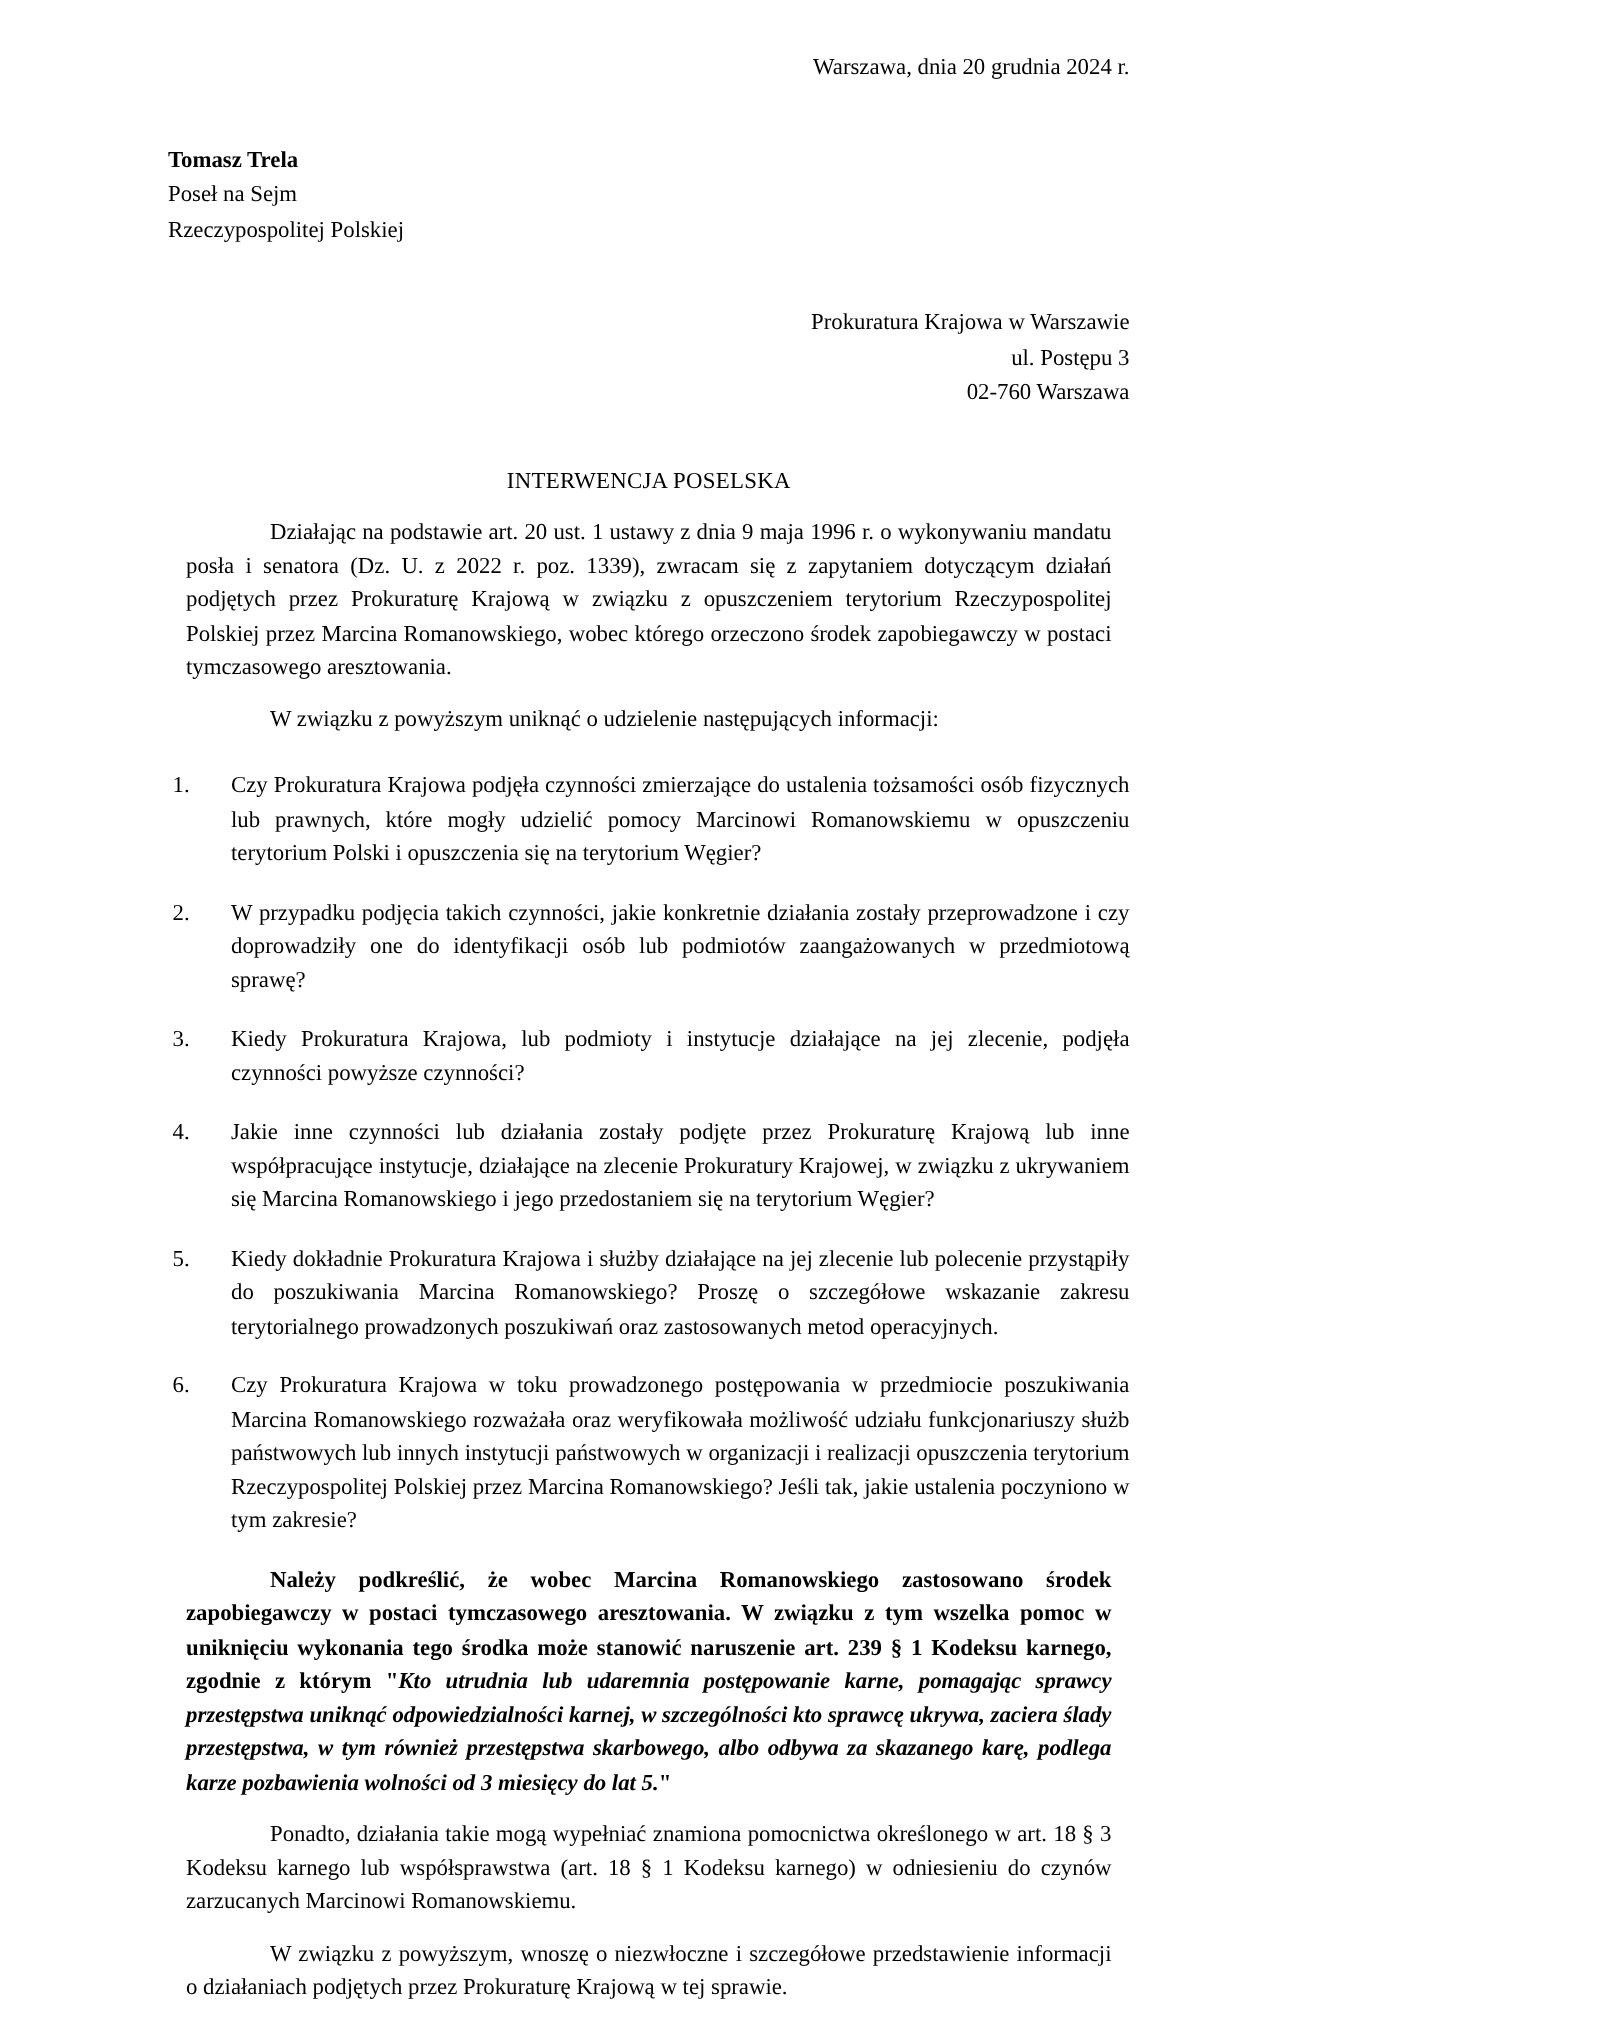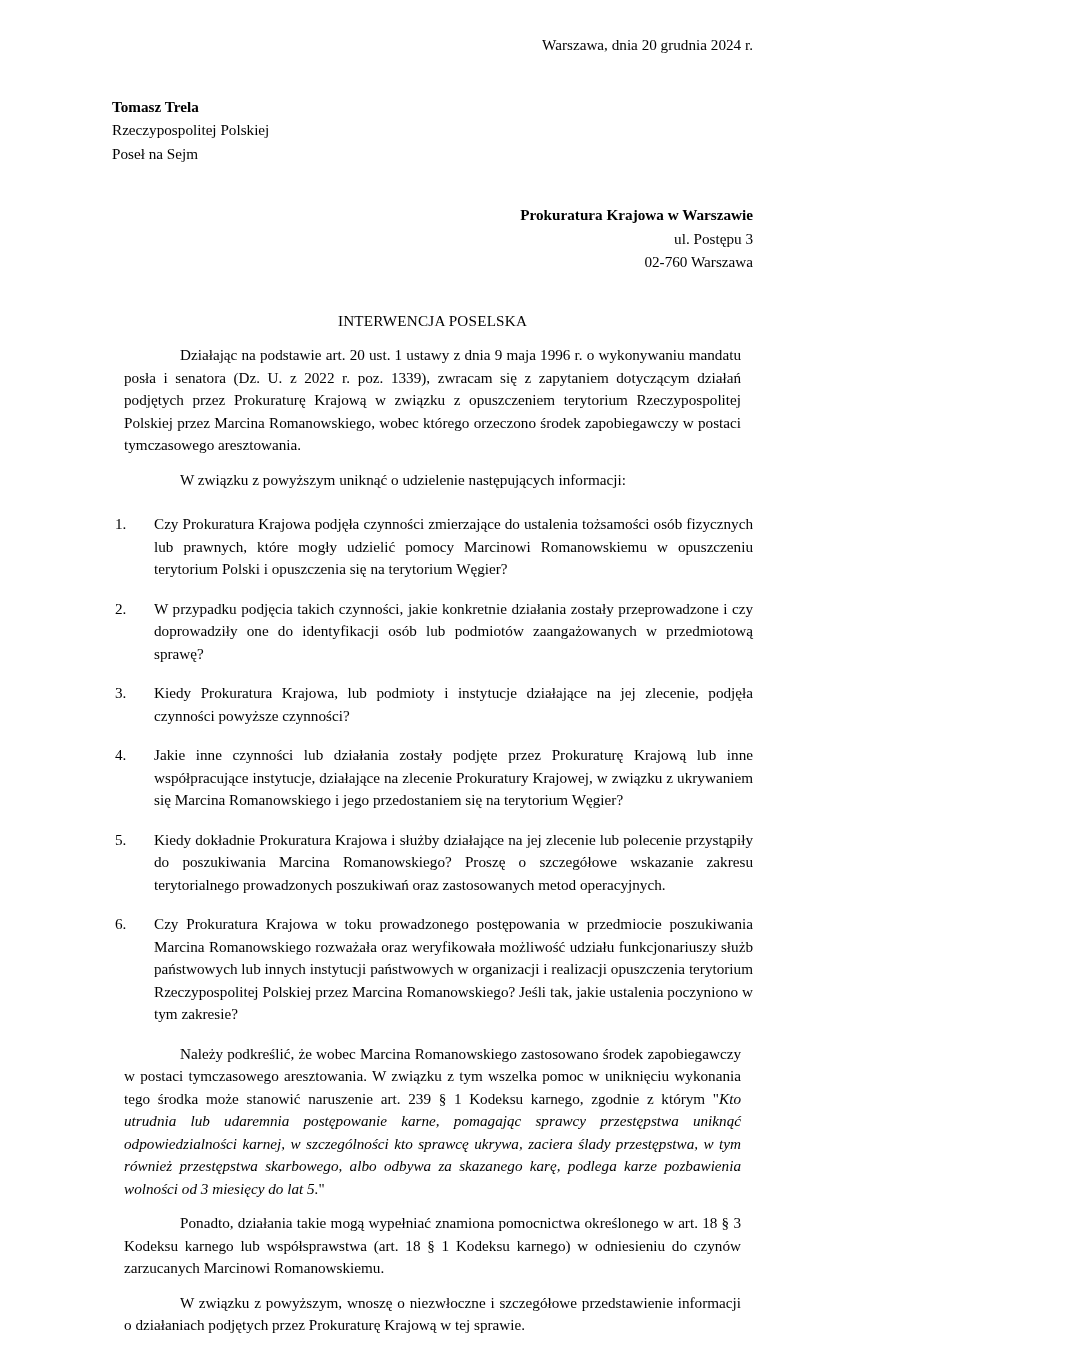--- a/index.html
+++ b/index.html
@@ -34,21 +34,21 @@
   }
   .sender .name {
     font-weight: bold;
   }
   .recipient {
     margin-top: 38px;
     text-align: right;
     line-height: 1.55;
   }
   .recipient .org {
-    font-weight: bold;
+    font-weight: normal;
   }
   .doc-title {
     text-align: center;
     font-weight: normal;
     margin-top: 36px;
     letter-spacing: 0.2px;
   }
   p.body-par {
     text-align: justify;
     text-justify: inter-word;
@@ -72,20 +72,21 @@
     text-align: justify;
     margin-bottom: 17px;
   }
   ol.questions li .num {
     position: absolute;
     left: 3px;
     top: 0;
   }
   .par-note {
     margin-top: 24px;
+    font-weight: bold;
   }
   .par-after {
     margin-top: 22px;
   }
   .par-final {
     margin-top: 22px;
   }
   .quote {
     font-style: italic;
   }
@@ -101,22 +102,22 @@
 </style>
 </head>
 <body>
 
 <div class="page">
 
   <div class="date-line">Warszawa, dnia 20 grudnia 2024 r.</div>
 
   <div class="sender">
     <div class="name">Tomasz Trela</div>
+    <div>Poseł na Sejm</div>
     <div>Rzeczypospolitej Polskiej</div>
-    <div>Poseł na Sejm</div>
   </div>
 
   <div class="recipient">
     <div class="org">Prokuratura Krajowa w Warszawie</div>
     <div>ul. Postępu 3</div>
     <div>02-760 Warszawa</div>
   </div>
 
   <div class="doc-title">INTERWENCJA POSELSKA</div>
 

